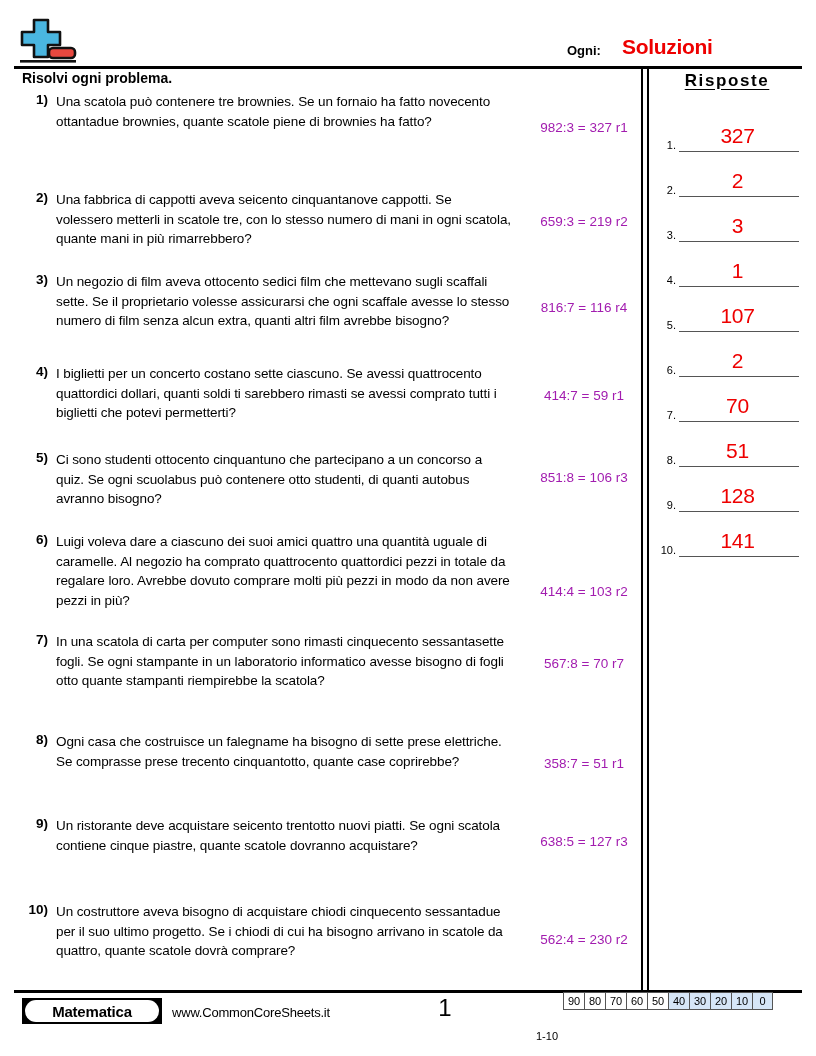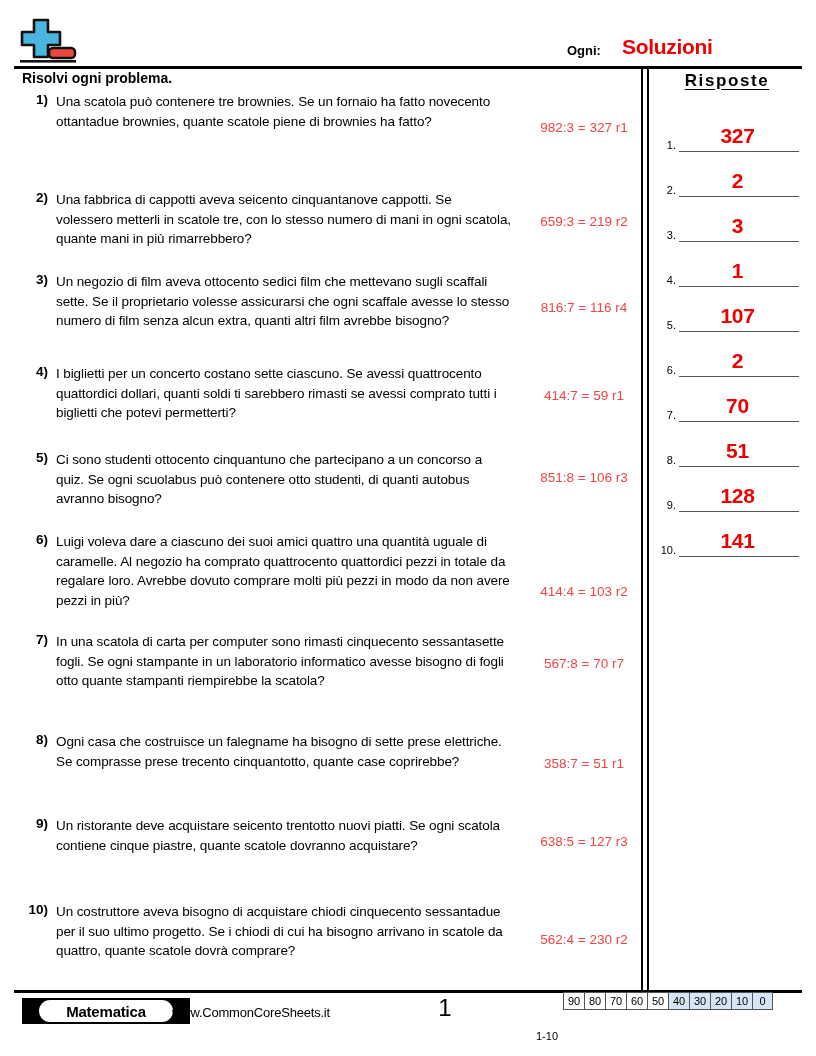--- a/index.html
+++ b/index.html
@@ -76,21 +76,21 @@
   }
   .p-text {
     position: absolute; left: 42px; top: 0px;
     width: 455px;
     font-size: 13.5px; line-height: 19.5px;
     letter-spacing: -0.1px;
   }
   .p-work {
     position: absolute; left: 500px;
     width: 140px; text-align: center;
-    font-size: 13.5px; color: #ef4444; font-weight: normal;
+    font-size: 13.5px; color: #a21caf; font-weight: normal;
   }
 
   
   .answers {
     position: absolute; left: 652px; top: 70px; width: 150px;
   }
   .answers-title {
     position: absolute; left: 0px; top: 1px; width: 150px;
     text-align: center;
     font-size: 17px; font-weight: bold;
@@ -104,32 +104,32 @@
     width: 24px; text-align: right;
     font-size: 11px;
   }
   .ans-line {
     position: absolute; left: 27px; bottom: 0px;
     width: 120px; height: 1.5px; background: #555;
   }
   .ans-val {
     position: absolute; left: 27px; bottom: 4px;
     width: 117px; text-align: center;
-    font-size: 21px; font-weight: bold; color: #ee0000;
+    font-size: 21px; font-weight: normal; color: #ee0000;
     letter-spacing: -0.3px;
   }
 
   
   .footer-rule {
     position: absolute; left: 14px; top: 990px;
     width: 788px; height: 2.5px; background: #000;
   }
   .brand {
     position: absolute; left: 22px; top: 998px;
-    width: 168px; height: 26px;
+    width: 140px; height: 26px;
     background: #000000;
     display: flex; align-items: center; justify-content: center;
   }
   .brand-pill {
     width: 134px; height: 22px; border-radius: 11px;
     background: #ffffff;
     display: flex; align-items: center; justify-content: center;
   }
   .brand-text {
     font-size: 15px; font-weight: bold; color: #000000;

